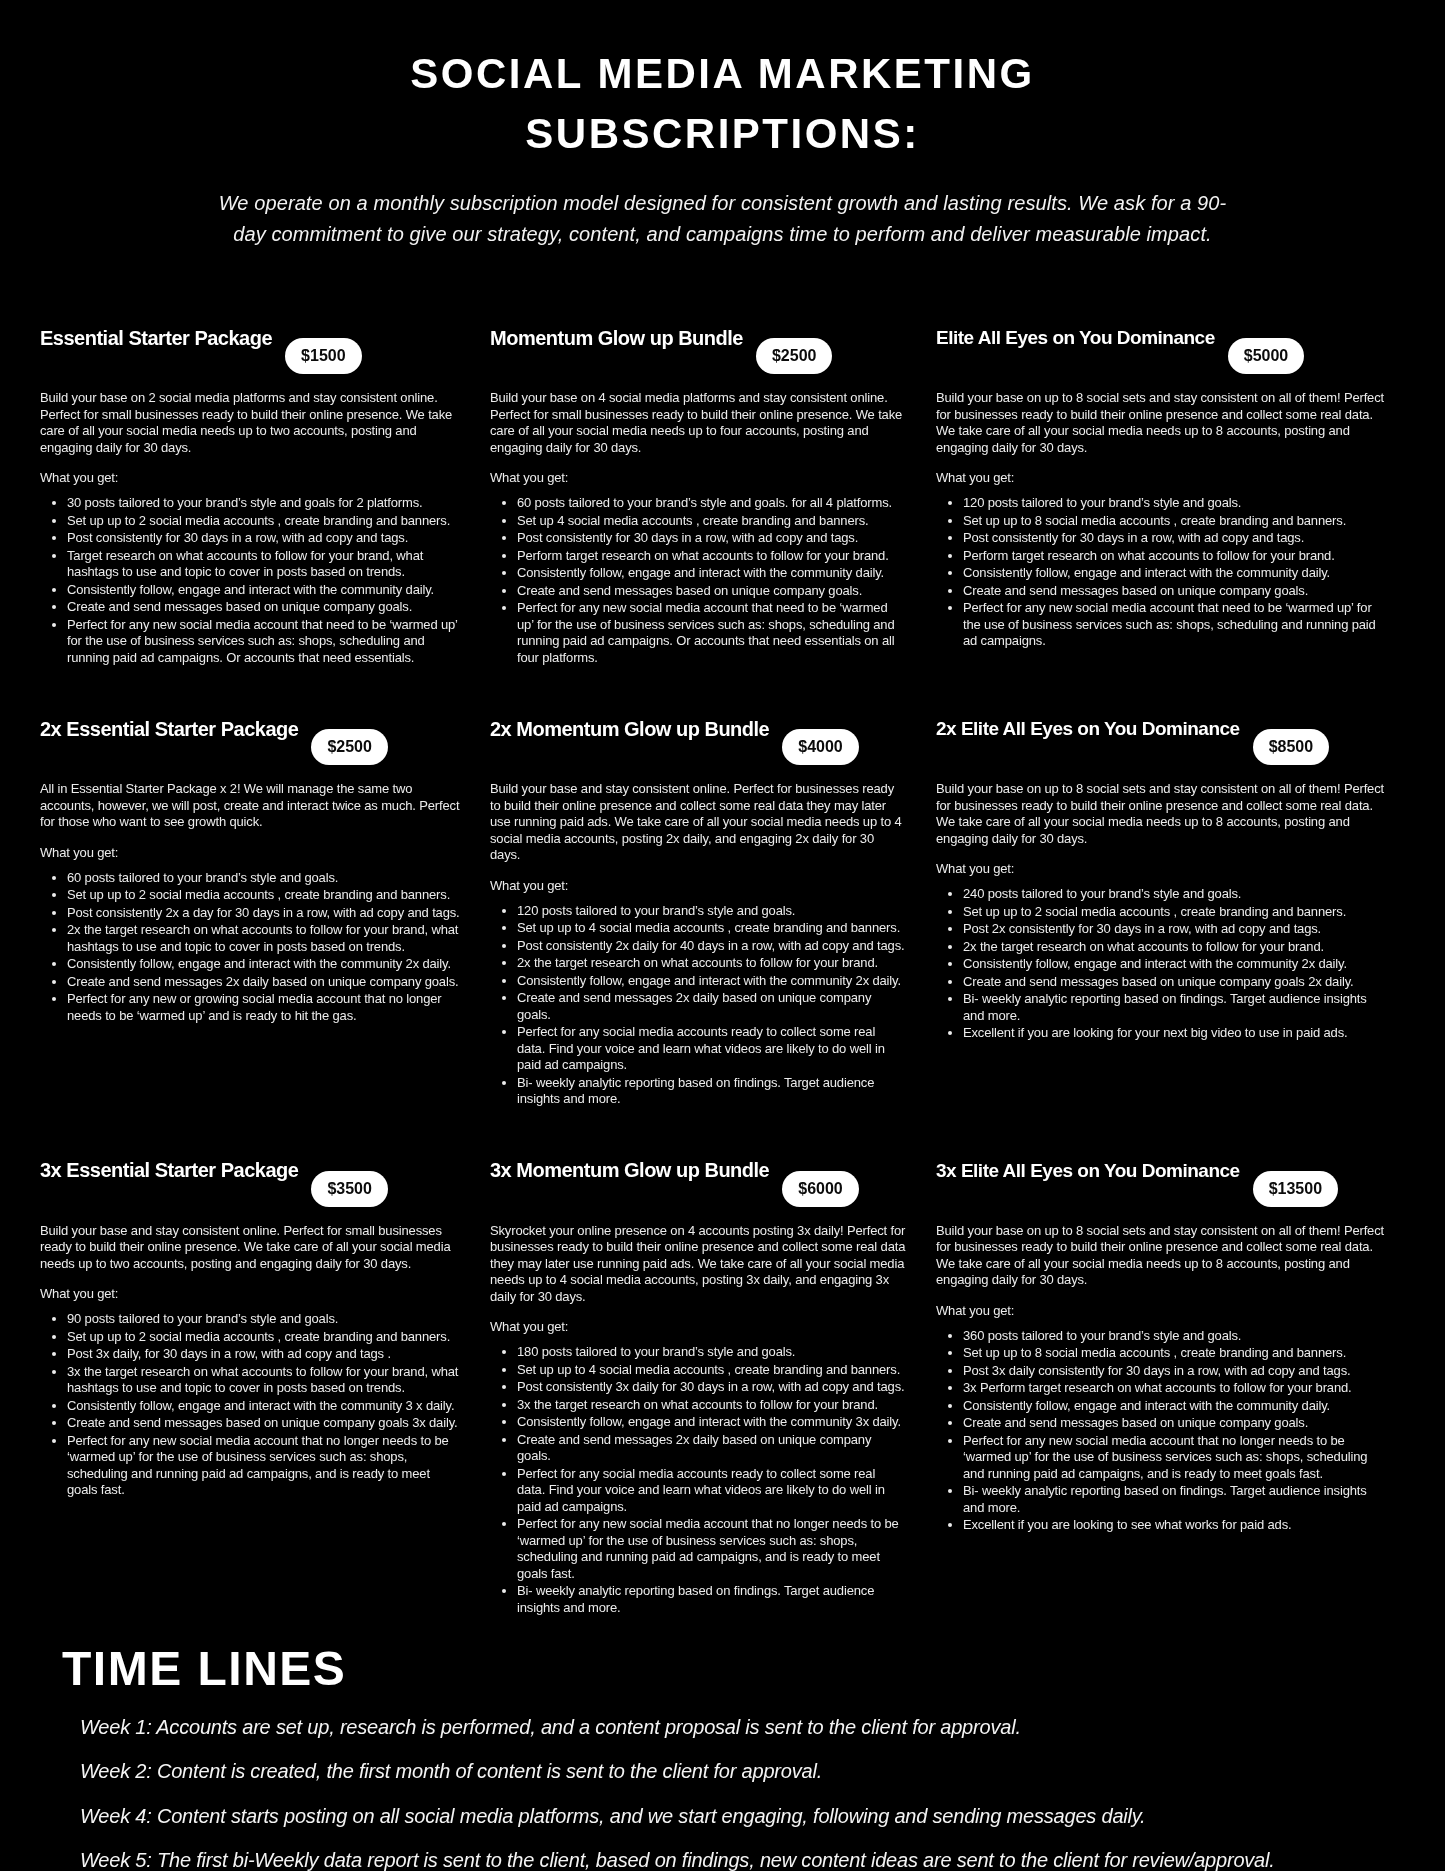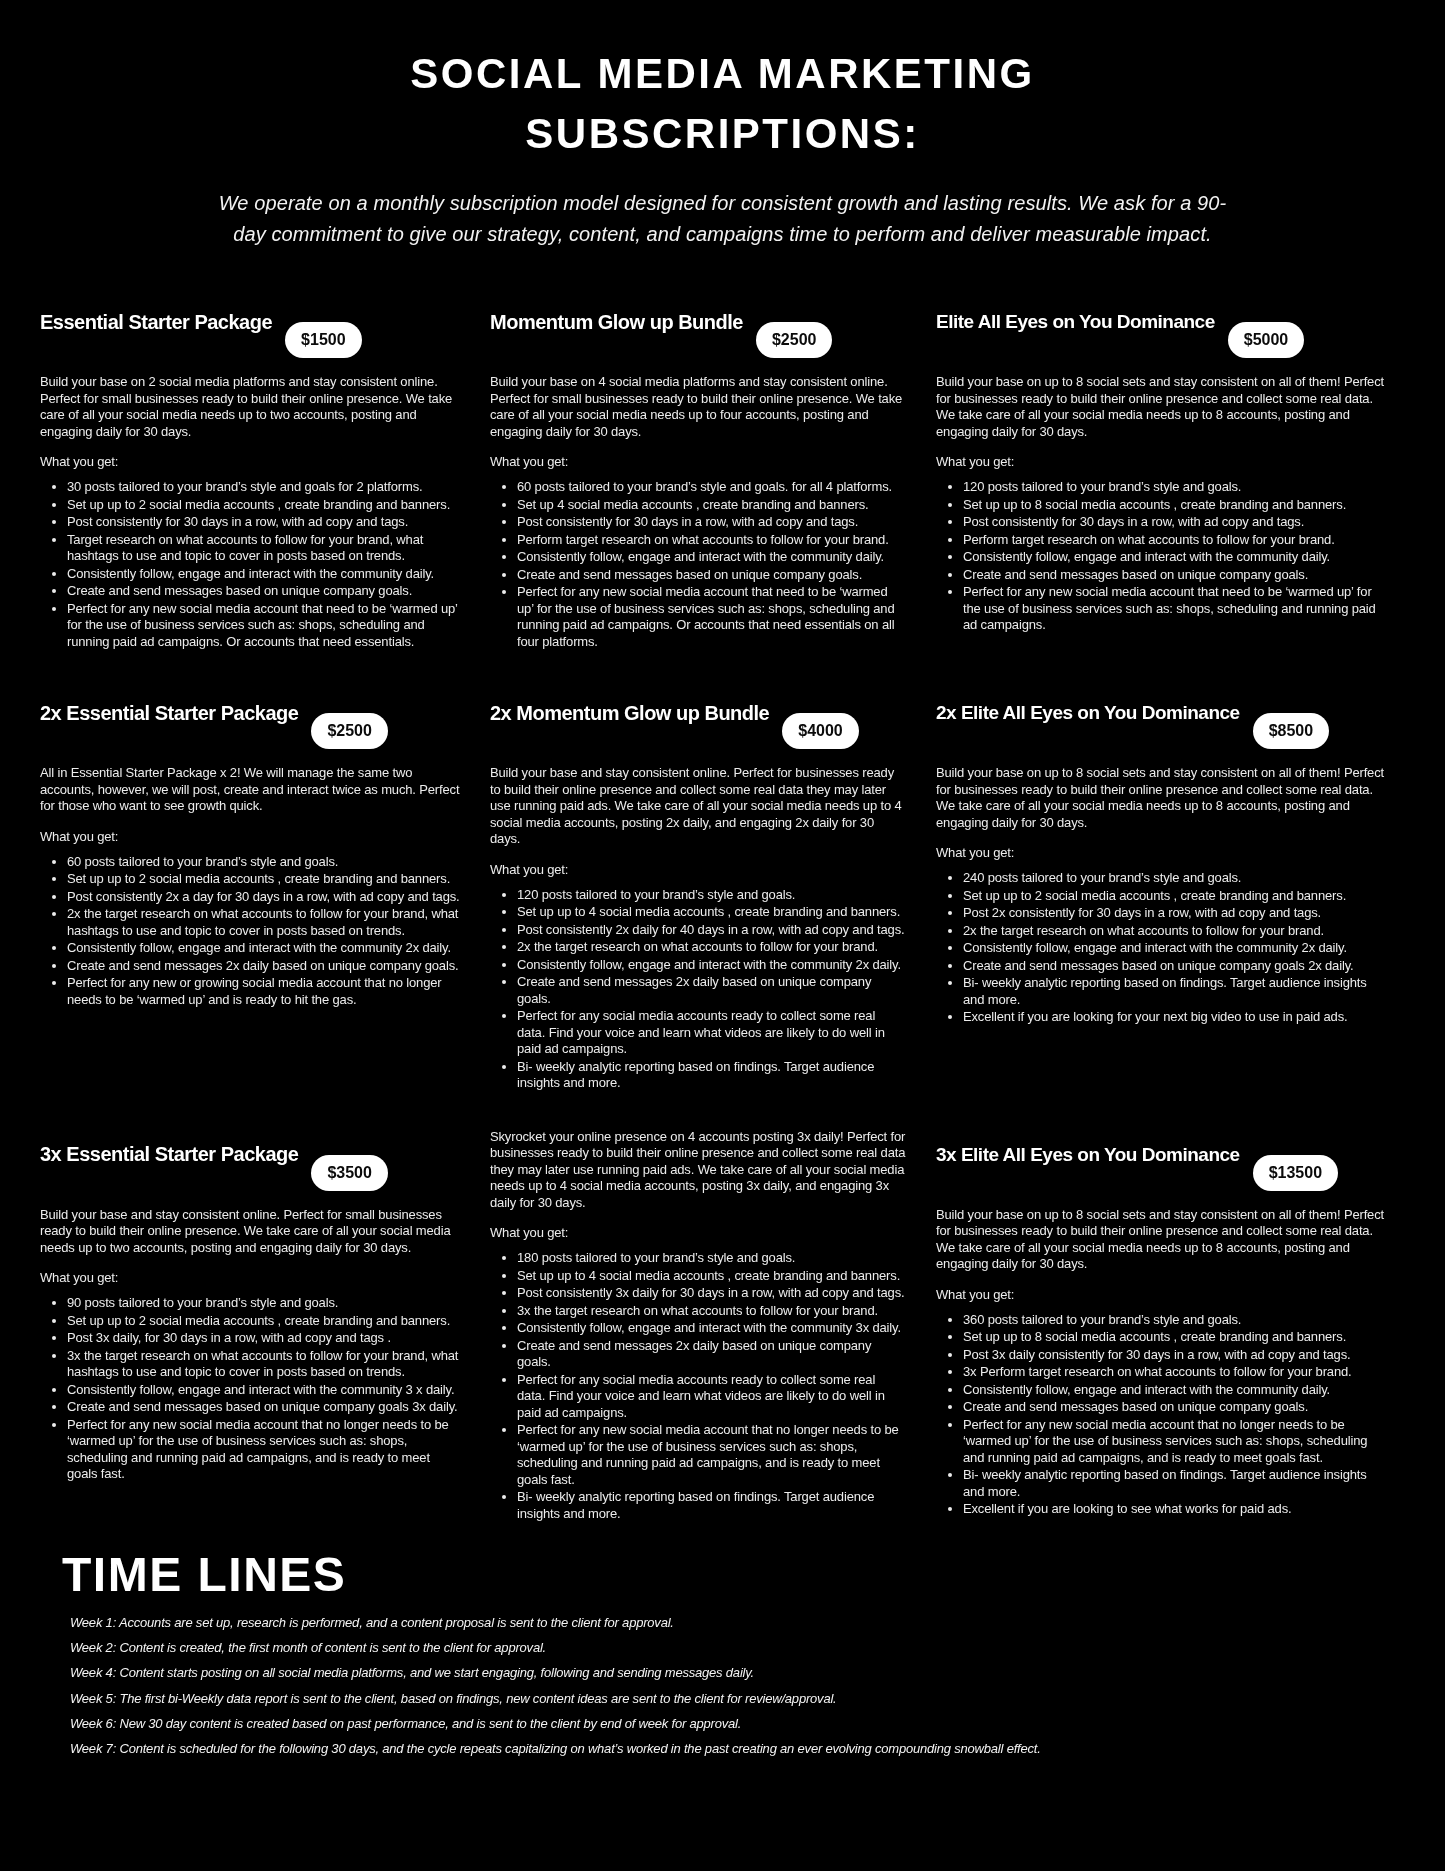--- a/index.html
+++ b/index.html
@@ -9,21 +9,21 @@
     font-family:"Liberation Sans",sans-serif;
   }
   .page{width:1445px;height:1352px;background:#000;}
   
   .hdr{padding-top:44px;text-align:center;}
   .hdr h1{
     margin:0;font-size:42px;font-weight:bold;letter-spacing:2.5px;
     line-height:1.43;color:#fff;
   }
   .intro{
-    margin:24px auto 0;width:1010px;
+    margin:24px auto 16px;width:1010px;
     font-style:italic;font-size:20px;line-height:1.55;
     color:#f2f2f2;letter-spacing:.1px;
   }
   
   .grid{
     display:grid;
     grid-template-columns:420px 416px 449px;
     column-gap:30px;
     padding:30px 12px 0 40px;
   }
@@ -49,21 +49,21 @@
     font-size:13px;line-height:1.27;color:#ececec;
     letter-spacing:-.15px;margin:0 0 1px;
   }
   
   .timelines{padding:4px 40px 0 62px;}
   .tl-heading{
     margin:0;font-size:48px;font-weight:bold;letter-spacing:1.5px;color:#fff;
   }
   .weeks{margin-top:12px;}
   .weeks p{
-    margin:8px;font-style:italic;font-size:13px;line-height:1.32;
+    margin:18px;font-style:italic;font-size:20px;line-height:1.32;
     color:#f4f4f4;letter-spacing:-.2px;
   }
   .cta{
     margin:26px 0 0;font-style:italic;font-weight:bold;
     font-size:19px;color:#fff;
   }
 </style>
 </head>
 <body>
 
@@ -198,20 +198,24 @@
           <li>Set up up to 2 social media accounts , create branding and banners.</li>
           <li>Post 3x daily,  for 30 days in a row, with ad copy and tags .</li>
           <li>3x the target research on what accounts to follow for your brand, what hashtags to use and topic to cover in posts based on trends.</li>
           <li>Consistently follow, engage and interact with the community 3 x daily.</li>
           <li>Create and send messages based on unique company goals 3x daily.</li>
           <li>Perfect for any new social media account that no longer needs to be ‘warmed up’ for the use of business services such as: shops, scheduling and running paid ad campaigns, and is ready to meet goals fast.</li>
         </ul>
     </section>
 
     <section class="pkg">
+      <div class="pkg-head">
+        <h2 class="pkg-title">3x Momentum Glow up Bundle</h2>
+        <span class="pill">$6000</span>
+      </div>
       <p class="desc">Skyrocket your online presence on 4 accounts posting 3x daily! Perfect for businesses ready to build their online presence and collect some real data they may later use running paid ads. We take care of all your social media needs up to 4 social media accounts, posting 3x daily, and engaging 3x daily for 30 days.</p>
       <p class="wyg">What you get:</p>
       <ul>
           <li>180 posts tailored to your brand’s style and goals.</li>
           <li>Set up up to 4 social media accounts , create branding and banners.</li>
           <li>Post consistently 3x daily for 30 days in a row, with ad copy and tags.</li>
           <li>3x the target research on what accounts to follow for your brand.</li>
           <li>Consistently follow, engage and interact with the community 3x daily.</li>
           <li>Create and send messages 2x daily based on unique company goals.</li>
           <li>Perfect for any social media accounts ready to collect some real data. Find your voice and learn what videos are likely to do well  in paid ad campaigns.</li>

